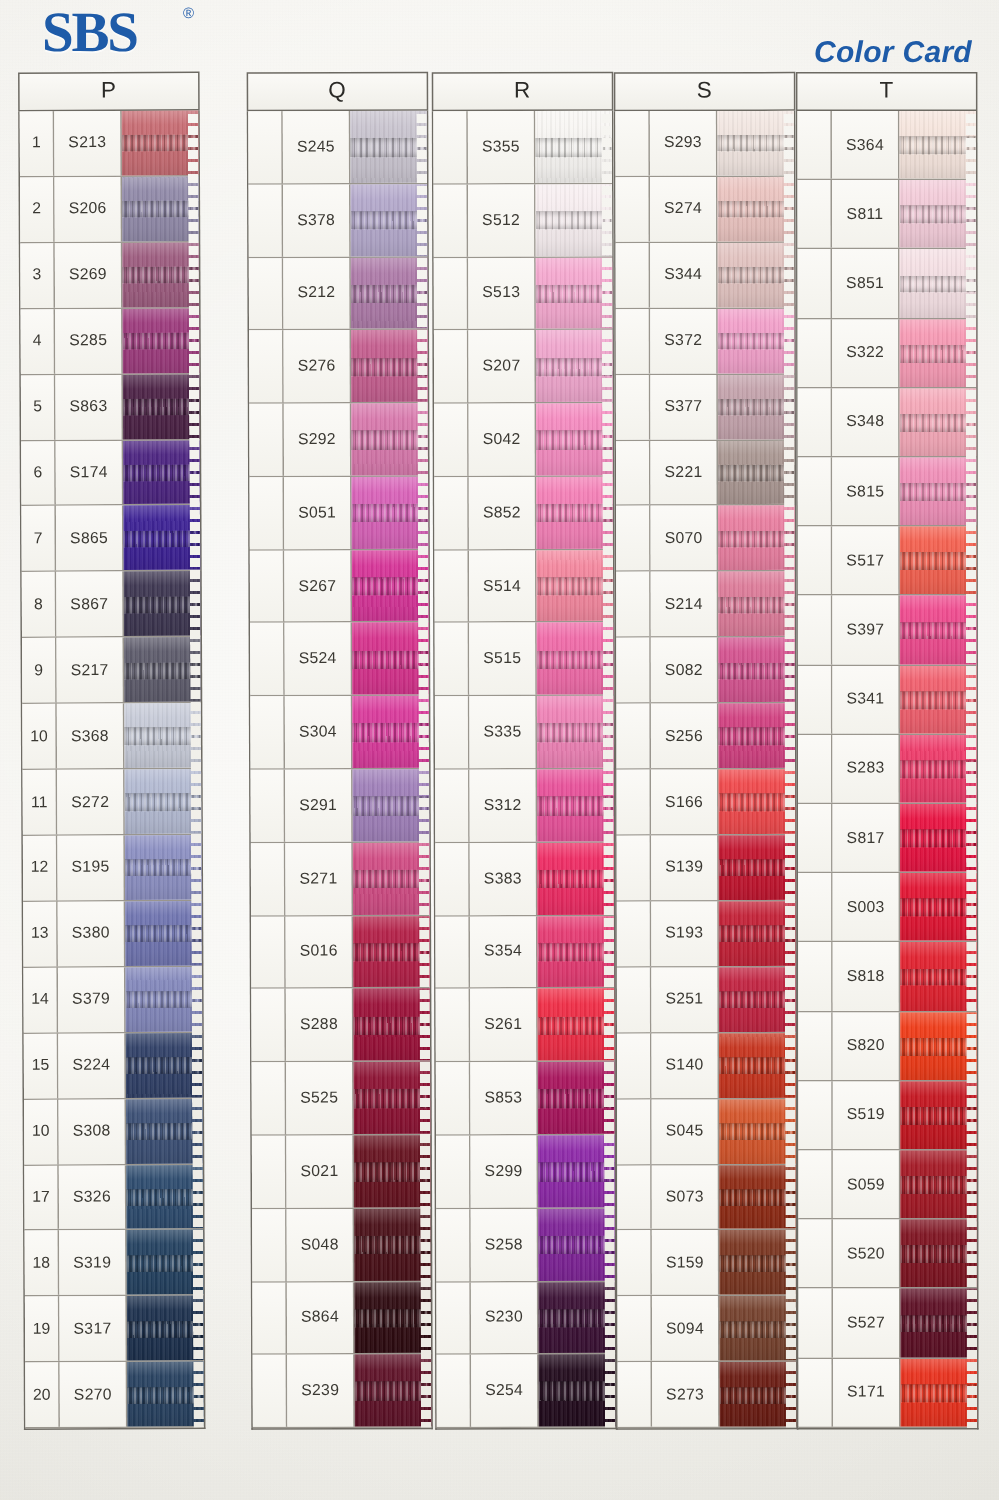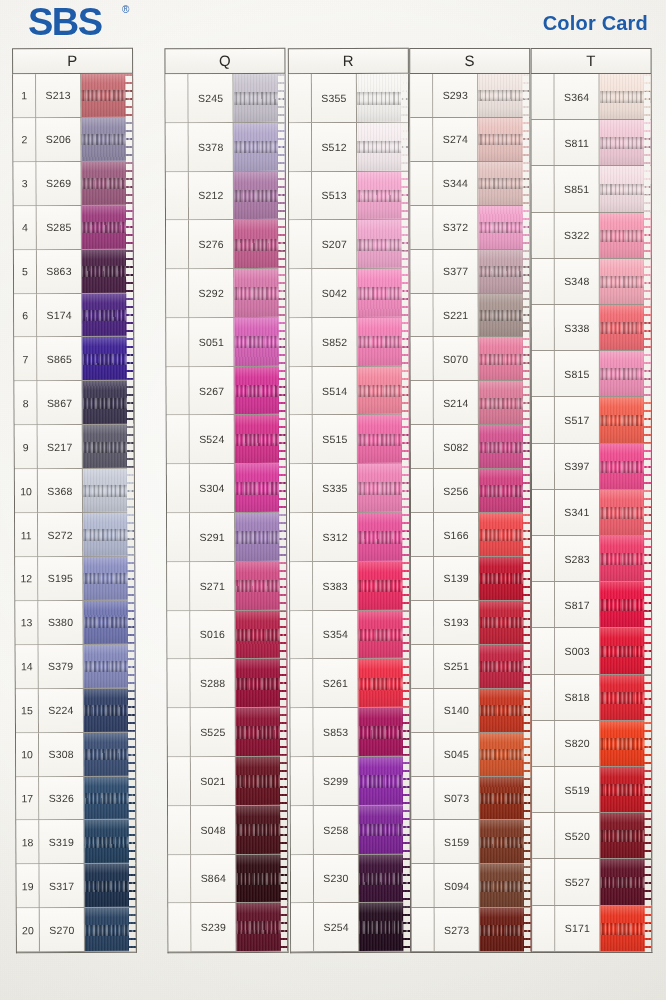--- a/index.html
+++ b/index.html
@@ -41,43 +41,44 @@
   #header {
     position: absolute;
     left: 0; top: 0;
     width: 666px;
     height: 46px;
   }
   #brand {
     position: absolute;
     left: 28px;
     top: 2px;
-    font-family: Liberation Sans, sans-serif;
+    font-family: Liberation Serif, serif;
     font-weight: bold;
     font-size: 38px;
     letter-spacing: -1.5px;
     color: #1e5ba8;
     line-height: 40px;
     text-shadow: 0 1px 0 rgba(255,255,255,0.6);
   }
   #brand-reg {
     position: absolute;
     left: 122px;
     top: 4px;
     font-size: 10px;
     color: #2a62ad;
   }
   #card-title {
     position: absolute;
     right: 18px;
-    top: 12px;
+    top: 24px;
     font-size: 20px;
     font-weight: bold;
     color: #1e5ba8;
     letter-spacing: 0.2px;
+    font-style: italic;
   }
 
   
   .column {
     position: absolute;
     top: 48px;
     width: 121px;
     height: 905px;
     box-sizing: border-box;
   }
@@ -967,29 +968,20 @@
             <div class="cell-num blank"></div>
             <div class="cell-code">S348</div>
             <div class="cell-swatch" style="background: rgb(245, 168, 184);">
               <div class="tape"></div>
               <div class="teeth"></div>
               <div class="shine"></div>
             </div>
           </div>
           <div class="row">
             <div class="cell-num blank"></div>
-            <div class="cell-code">S338</div>
-            <div class="cell-swatch" style="background: rgb(242, 106, 114);">
-              <div class="tape"></div>
-              <div class="teeth"></div>
-              <div class="shine"></div>
-            </div>
-          </div>
-          <div class="row">
-            <div class="cell-num blank"></div>
             <div class="cell-code">S815</div>
             <div class="cell-swatch" style="background: rgb(240, 143, 184);">
               <div class="tape"></div>
               <div class="teeth"></div>
               <div class="shine"></div>
             </div>
           </div>
           <div class="row">
             <div class="cell-num blank"></div>
             <div class="cell-code">S517</div>
@@ -1059,20 +1051,29 @@
             <div class="cell-swatch" style="background: rgb(239, 58, 23);">
               <div class="tape"></div>
               <div class="teeth"></div>
               <div class="shine"></div>
             </div>
           </div>
           <div class="row">
             <div class="cell-num blank"></div>
             <div class="cell-code">S519</div>
             <div class="cell-swatch" style="background: rgb(196, 21, 31);">
+              <div class="tape"></div>
+              <div class="teeth"></div>
+              <div class="shine"></div>
+            </div>
+          </div>
+          <div class="row">
+            <div class="cell-num blank"></div>
+            <div class="cell-code">S059</div>
+            <div class="cell-swatch" style="background: rgb(164, 24, 36);">
               <div class="tape"></div>
               <div class="teeth"></div>
               <div class="shine"></div>
             </div>
           </div>
           <div class="row">
             <div class="cell-num blank"></div>
             <div class="cell-code">S520</div>
             <div class="cell-swatch" style="background: rgb(126, 19, 32);">
               <div class="tape"></div>

